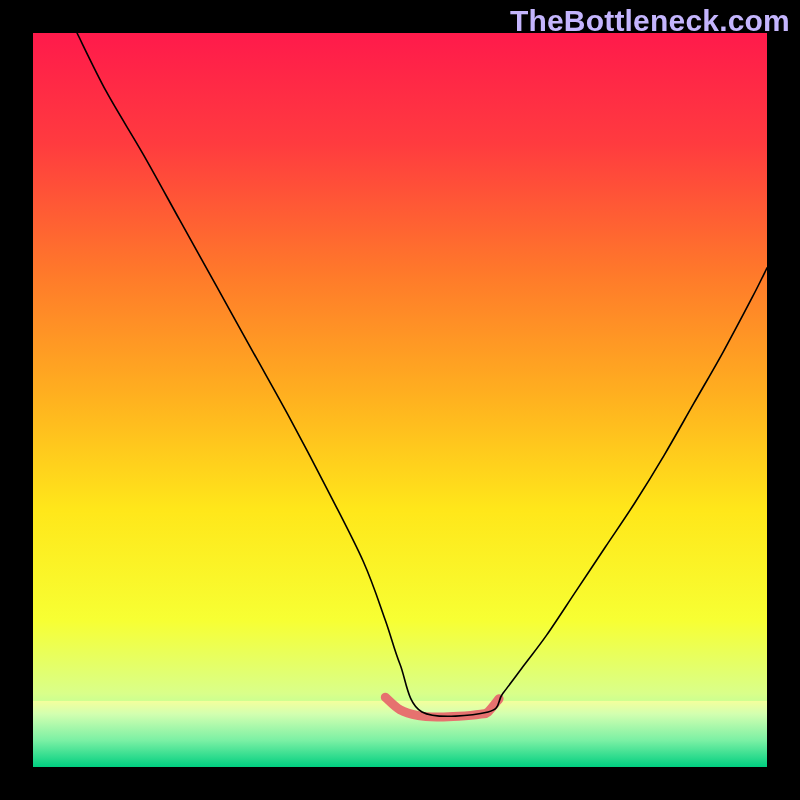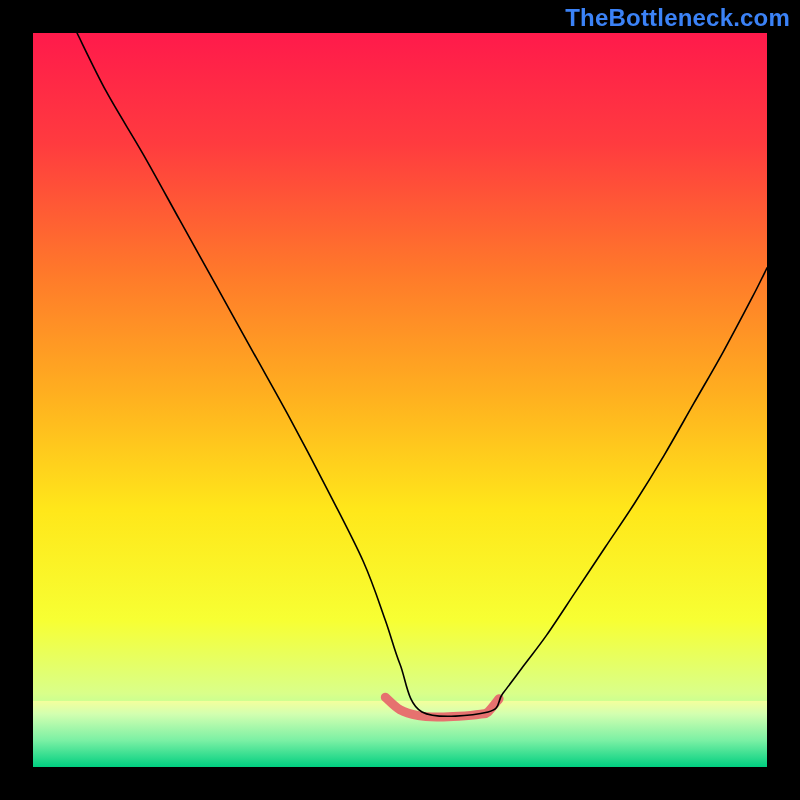--- a/index.html
+++ b/index.html
@@ -14,22 +14,22 @@
   .outer {
     position: relative;
     width: 800px;
     height: 800px;
     background: #000;
   }
   .watermark {
     position: absolute;
     top: 4px;
     right: 10px;
-    color: #3b82f6;
-    font-size: 24px;
+    color: #c4b5fd;
+    font-size: 30px;
     font-weight: 600;
     letter-spacing: 0.2px;
     z-index: 50;
   }
   .plot-wrap {
     position: absolute;
     left: 33px;
     top: 33px;
     width: 734px;
     height: 734px;

